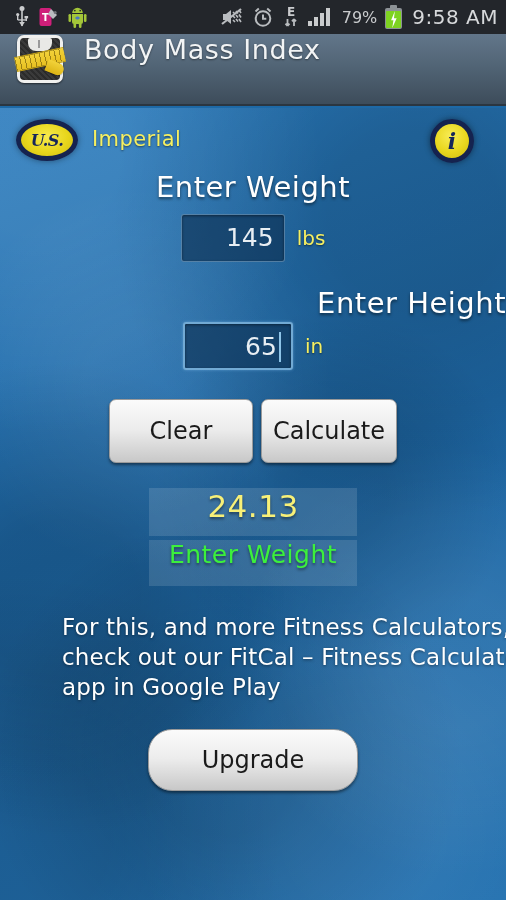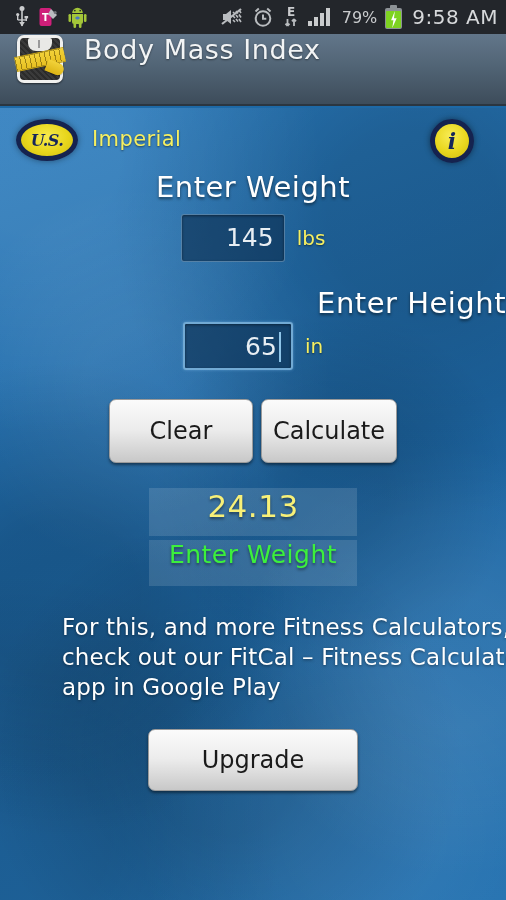--- a/index.html
+++ b/index.html
@@ -157,21 +157,21 @@
   .btn{
     background:linear-gradient(to bottom,#fbfbfb 0%,#ececec 48%,#c8c8c8 100%);
     border:1px solid #9a9a9a;border-radius:7px;
     color:#1a1a1a;font-size:24px;
     box-shadow:0 2px 3px rgba(0,0,0,.45);
     display:flex;align-items:center;justify-content:center;
     cursor:pointer;
   }
   .btn-calc{width:134px;height:62px;}
   .btn-clear{width:142px;height:62px;}
-  .btn-upgrade{width:208px;height:60px;}
+  .btn-upgrade{width:208px;height:60px;border-radius:24px;}
 
   
   .result-box{
     position:absolute;left:149px;width:208px;
     background:rgba(255,255,255,.13);
     display:flex;align-items:flex-start;justify-content:center;
   }
   .res-bmi{top:380px;height:48px;}
   .res-cat{top:432px;height:46px;}
   .bmi-val{color:#f7f078;font-size:31px;letter-spacing:.5px;text-shadow:0 2px 3px rgba(0,0,0,.45);}

